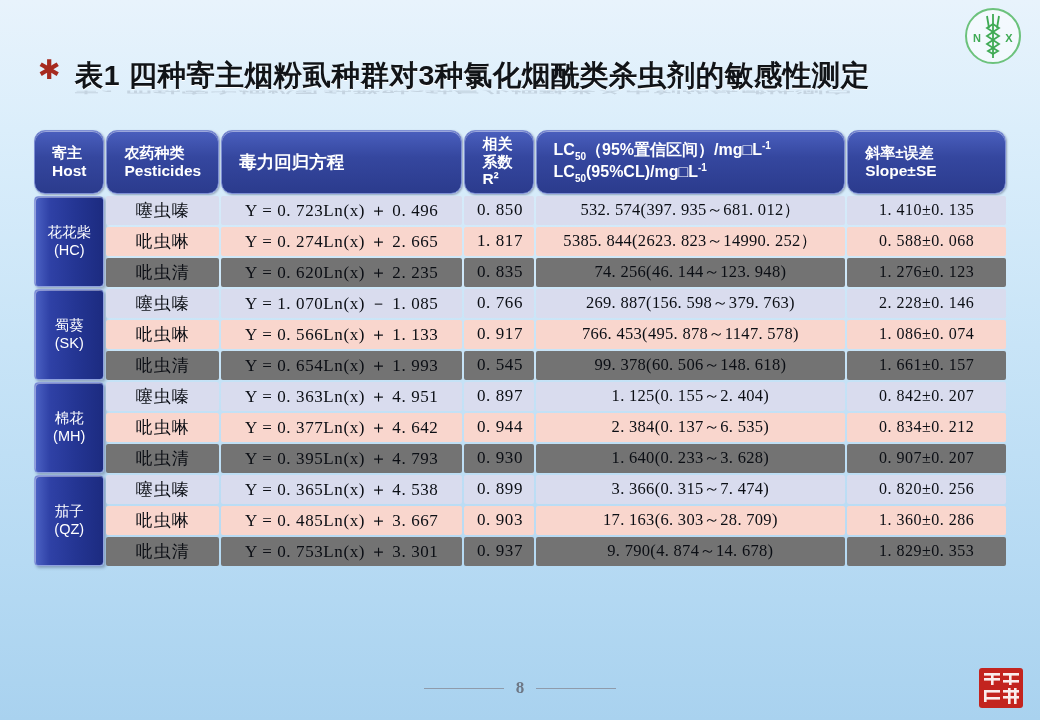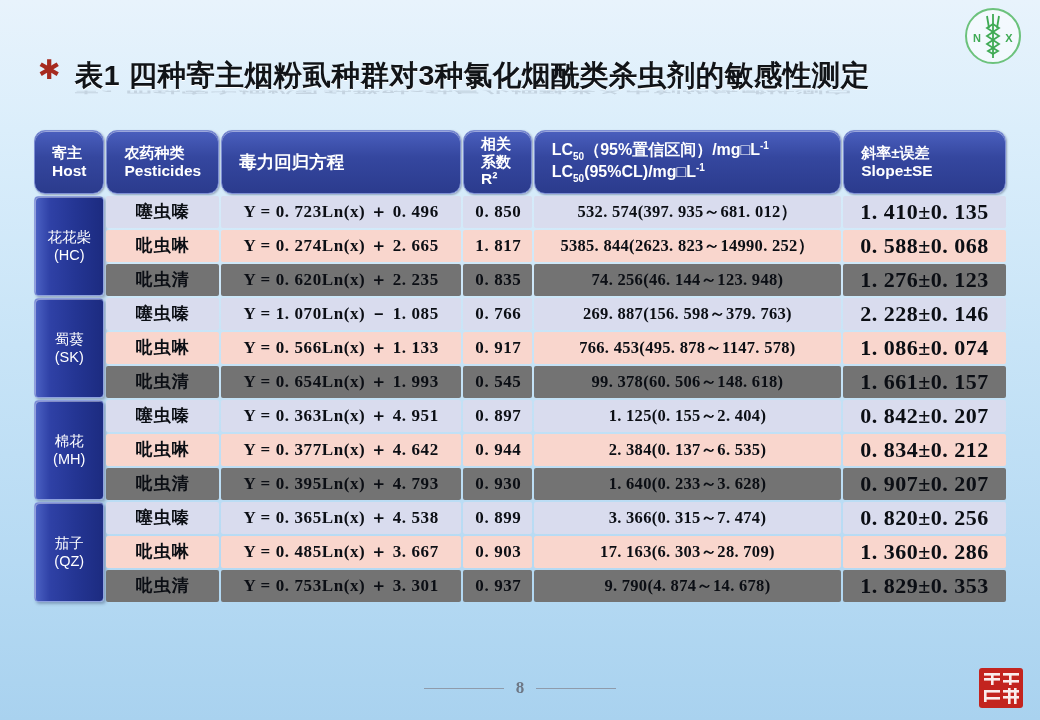--- a/index.html
+++ b/index.html
@@ -58,31 +58,31 @@
 
   td.hostcell{
     background:linear-gradient(90deg,#4c62c4 0%,#2f41a6 22%,#243593 60%,#1c2b80 100%);
     color:#ffffff; text-align:center; font-size:14.5px; line-height:1.25;
     border:1px solid #8ea0de; border-radius:4px;
     box-shadow:inset 1px 1px 0 rgba(255,255,255,.4), 2px 2px 3px rgba(20,30,70,.3);
     vertical-align:middle;
     margin-top:24px;
   }
   td.cell{
-    text-align:center; color:#0b0e14; font-weight:700;
+    text-align:center; color:#0b0e14; font-weight:400;
     border-radius:2px;
     padding:3px 4px;
     white-space:nowrap;
     vertical-align:middle;
   }
   td.pest{ font-size:17px; letter-spacing:1px; }
   td.eq  { font-size:17px; letter-spacing:.6px; font-family:"Liberation Serif","DejaVu Serif",serif;margin-left:44px; }
   td.r2  { font-size:17px; letter-spacing:.6px; font-family:"Liberation Serif","DejaVu Serif",serif;padding-left:6px; }
   td.lc  { font-size:16.5px; letter-spacing:.3px; font-family:"Liberation Serif","DejaVu Serif",serif; }
-  td.slope{ font-size:22px; letter-spacing:.5px; font-family:"Liberation Serif","DejaVu Serif",serif; }
+  td.slope{ font-size:16px; letter-spacing:.5px; font-family:"Liberation Serif","DejaVu Serif",serif; }
 
   tr.tone-a td.cell{ background:#d9dcee; }
   tr.tone-b td.cell{ background:#f9d6cd; }
   tr.tone-c td.cell{ background:#737373; }
 
   
   col.c-host  { width:62px; }
   col.c-pest  { width:92px; }
   col.c-eq    { width:250px; }
   col.c-r2    { width:72px; }

